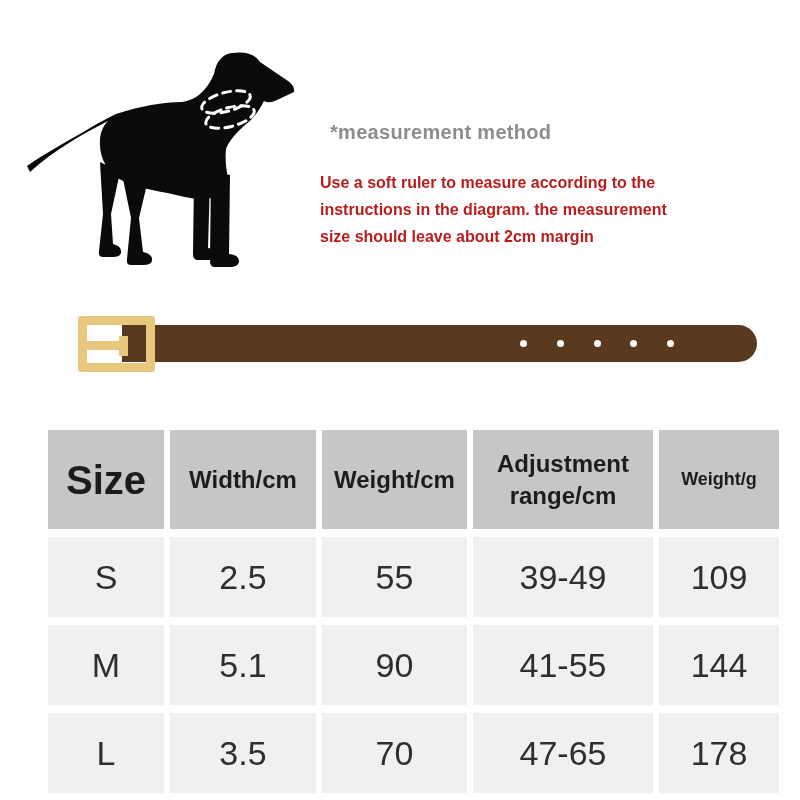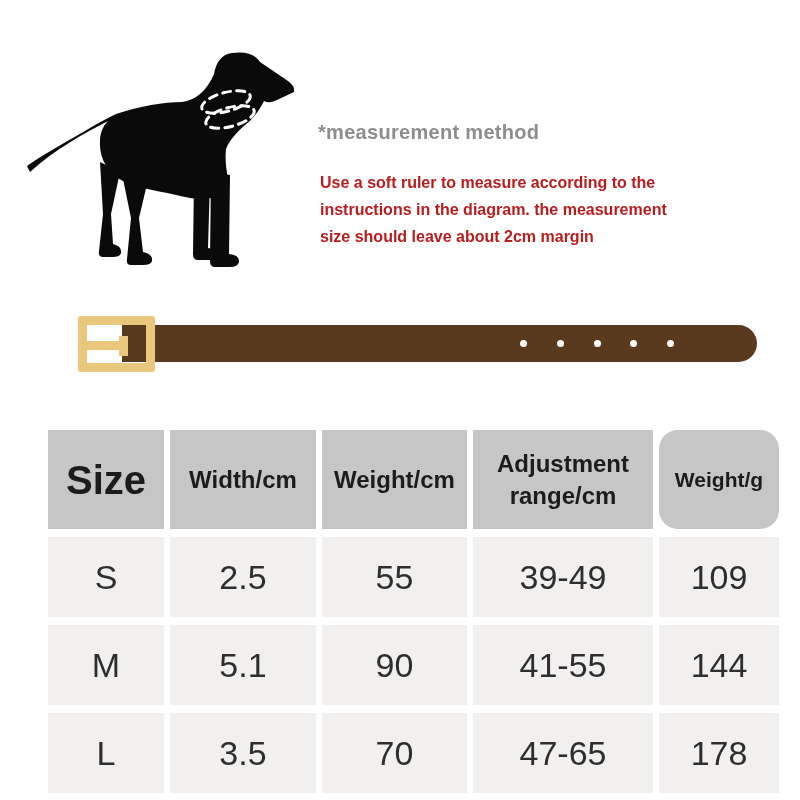--- a/index.html
+++ b/index.html
@@ -8,21 +8,21 @@
     background:#ffffff;
     font-family:"Liberation Sans", sans-serif;
   }
   .abs{position:absolute;}
 
   
   .dog-svg{left:12px;top:36px;width:300px;height:258px;}
 
   
   .note-label{
-    left:318px;top:121px;
+    left:330px;top:121px;
     font-size:20px;font-weight:bold;color:#8d8d8d;letter-spacing:.3px;
   }
   .note-body{
     left:320px;top:169px;
     font-size:16px;font-weight:bold;color:#b91c1c;line-height:27px;
   }
 
   
   .strap{
     left:122px;top:325px;width:635px;height:37px;
@@ -45,21 +45,21 @@
     border-collapse:separate;border-spacing:6px 8px;
   }
   table.size-table th, table.size-table td{
     text-align:center;vertical-align:middle;padding:0;
   }
   table.size-table th{
     background:#c6c6c6;color:#1c1c1c;font-weight:bold;font-size:24px;height:99px;
     line-height:1.3;
   }
   table.size-table th.th-size{font-size:40px;}
-  table.size-table th.th-weight{font-size:21px;border-radius:19px;}
+  table.size-table th.th-weight{font-size:18px;}
   table.size-table th.th-adjust{padding:0 20px;}
   table.size-table td{
     background:#f1f0ee;color:#2e2e2e;font-weight:normal;font-size:34px;height:80px;
   }
   .col-size{width:116px;}
   .col-width{width:146px;}
   .col-length{width:145px;}
   .col-adjust{width:180px;}
   .col-weight{width:120px;}
 </style>

